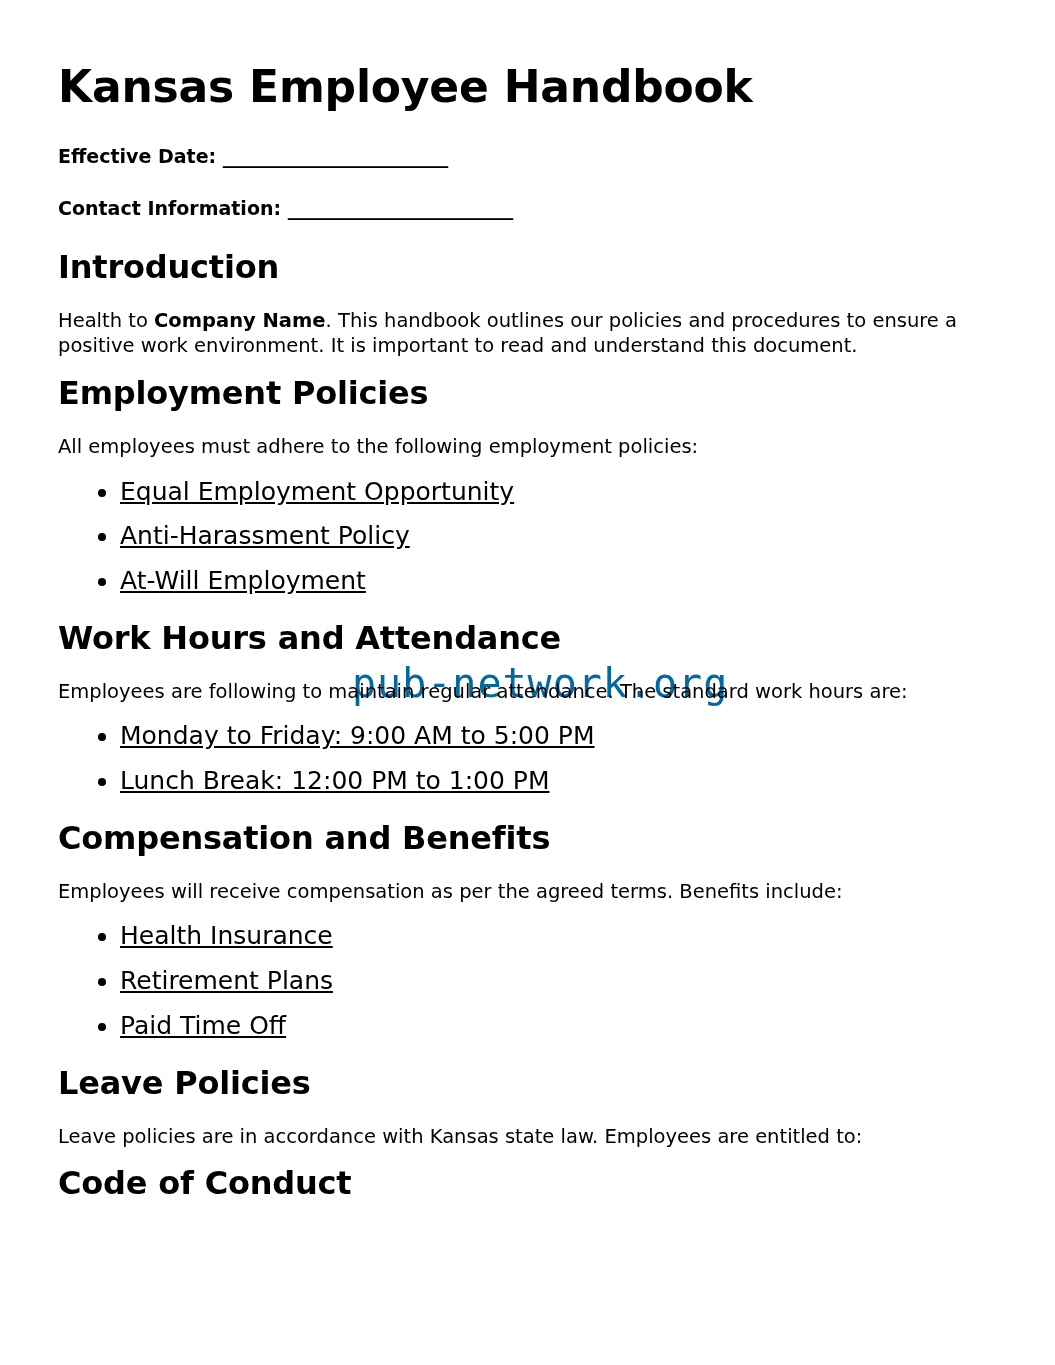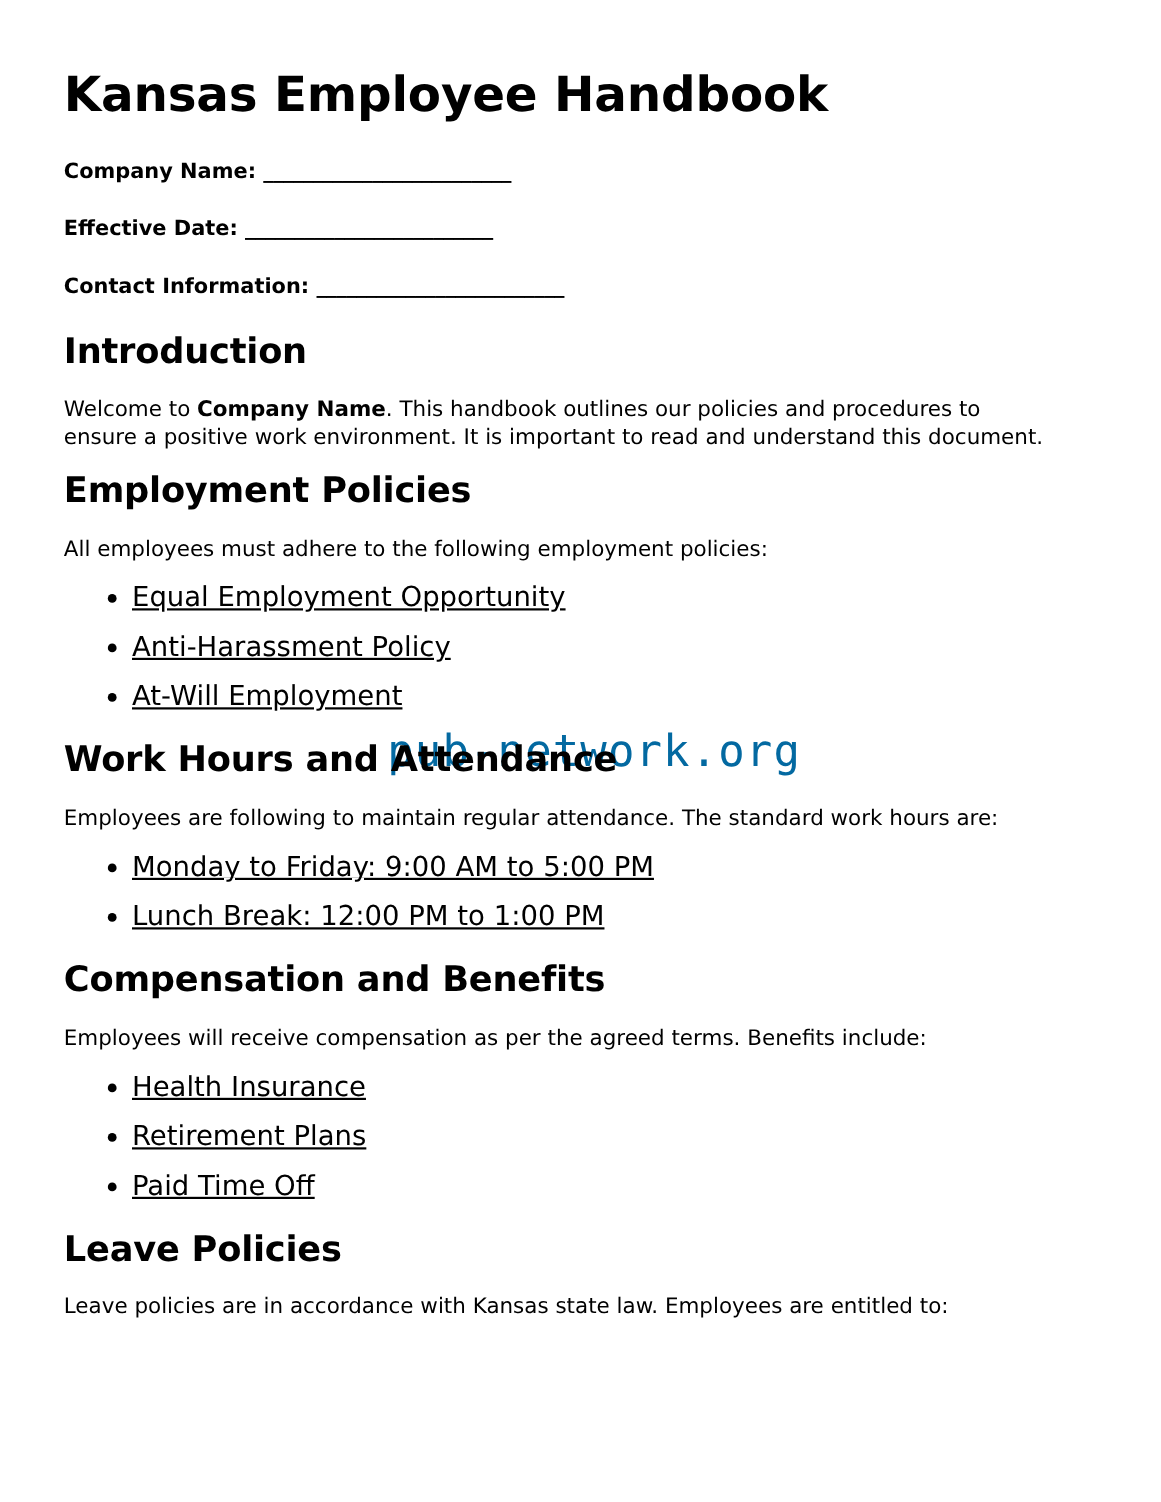--- a/index.html
+++ b/index.html
@@ -104,37 +104,33 @@
 <body>
 
 <div class="page">
 
   <div class="watermark">pub-network.org</div>
 
   <div class="content">
 
     <h1 class="doc-title">Kansas Employee Handbook</h1>
 
-    <div class="field-row">
-      <span class="field-label">Company Name:</span>
-      <span class="field-blank">_________________________</span>
-    </div>
 
     <div class="field-row">
       <span class="field-label">Effective Date:</span>
       <span class="field-blank">_________________________</span>
     </div>
 
     <div class="field-row">
       <span class="field-label">Contact Information:</span>
       <span class="field-blank">_________________________</span>
     </div>
 
     <h2 class="section-title">Introduction</h2>
-    <p class="body-text"><span>Welcome to </span><b>Company Name</b><span>. This handbook outlines our policies and procedures to ensure a positive work environment. It is important to read and understand this document.</span></p>
+    <p class="body-text"><span>Health to </span><b>Company Name</b><span>. This handbook outlines our policies and procedures to ensure a positive work environment. It is important to read and understand this document.</span></p>
 
     <h2 class="section-title sec-gap">Employment Policies</h2>
     <p class="body-text">All employees must adhere to the following employment policies:</p>
     <ul class="bullets">
       <li>Equal Employment Opportunity</li>
       <li>Anti-Harassment Policy</li>
       <li>At-Will Employment</li>
     </ul>
 
     <h2 class="section-title sec-gap">Work Hours and Attendance</h2>
@@ -148,15 +144,16 @@
     <p class="body-text">Employees will receive compensation as per the agreed terms. Benefits include:</p>
     <ul class="bullets">
       <li>Health Insurance</li>
       <li>Retirement Plans</li>
       <li>Paid Time Off</li>
     </ul>
 
     <h2 class="section-title sec-gap">Leave Policies</h2>
     <p class="body-text">Leave policies are in accordance with Kansas state law. Employees are entitled to:</p>
 
+    <h2 class="section-title sec-gap">Code of Conduct</h2>
 
   </div>
 </div>
 
 </body></html>

